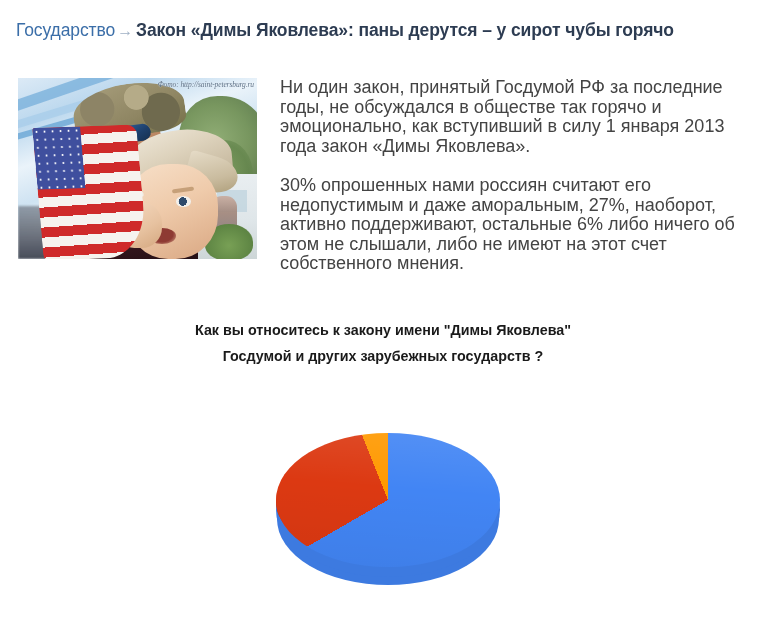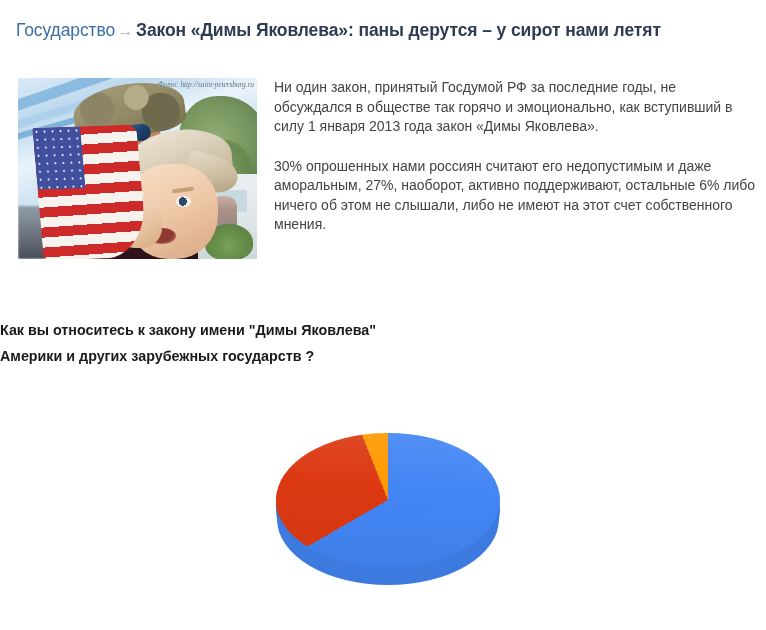--- a/index.html
+++ b/index.html
@@ -241,40 +241,41 @@
   }
 
   
   #article-text {
     position: absolute;
     left: 270px;
     top: 0;
     width: 486px;
   }
   #article-text p {
-    margin: 0 0 20px 4px;
-    font-size: 14px;
+    margin: 0 0 20px 10px;
+    font-size: 18px;
     line-height: 19.5px;
     color: #444444;
   }
   #article-text p:last-child { margin-bottom: 0; }
 
   
   #poll-block {
     position: absolute;
     left: 0;
     top: 300px;
     width: 766px;
     height: 330px;
   }
   #poll-title {
     position: absolute;
     left: 0;
     top: 18px;
     width: 766px;
+    text-align: center;
     font-size: 14.3px;
     font-weight: bold;
     line-height: 25.5px;
     color: #1a1a1a;
   }
   #poll-title .tline { display: block; }
 
   
   #pie-chart {
     position: absolute;
@@ -325,21 +326,21 @@
     left: 12px; top: 8px;
     width: 224px; height: 134px;
     border-radius: 50%;
     background: linear-gradient(185deg, rgba(255,255,255,.10) 0%, rgba(255,255,255,0) 42%, rgba(0,0,0,.05) 100%);
     pointer-events: none;
   }
 </style>
 </head>
 <body>
 
-<h1 id="headline"><a id="breadcrumb-link">Государство</a><span id="breadcrumb-arrow">→</span><span id="headline-text">Закон «Димы Яковлева»: паны дерутся – у сирот нами летят</span></h1>
+<h1 id="headline"><a id="breadcrumb-link">Государство</a><span id="breadcrumb-arrow">→</span><span id="headline-text">Закон «Димы Яковлева»: паны дерутся – у сирот чубы горячо</span></h1>
 
 <div id="article-body">
 
   <div id="article-photo">
     <div class="ph-layer" id="ph-sky"></div>
     <div class="ph-layer" id="ph-stripe1"></div>
     <div class="ph-layer" id="ph-stripe2"></div>
     <div class="ph-layer" id="ph-stripe3"></div>
     <div class="ph-layer" id="ph-foliage"></div>
     <div class="ph-layer" id="ph-foliage2"></div>
@@ -378,21 +379,21 @@
   <div id="article-text">
     <p>Ни один закон, принятый Госдумой РФ за последние годы, не обсуждался в обществе так горячо и эмоционально, как вступивший в силу 1 января 2013 года закон «Димы Яковлева».</p>
     <p>30% опрошенных нами россиян считают его недопустимым и даже аморальным, 27%, наоборот, активно поддерживают, остальные 6% либо ничего об этом не слышали, либо не имеют на этот счет собственного мнения.</p>
   </div>
 </div>
 
 <div id="poll-block">
 
   <div id="poll-title">
     <span class="tline">Как вы относитесь к закону имени "Димы Яковлева"</span>
-    <span class="tline">Америки и других зарубежных государств ?</span>
+    <span class="tline">Госдумой и других зарубежных государств ?</span>
   </div>
 
   <div id="pie-chart">
     <div id="pie-wall" style="background: rgb(66, 133, 244); box-shadow: rgb(66, 133, 244) 0px 9px 0px -1px; filter: brightness(0.92);"></div>
     <div id="pie-wall-left" style="background: rgb(220, 57, 18); filter: brightness(0.85);"></div>
     <div id="pie-face-conic" style="background: conic-gradient(rgb(66, 133, 244) 0deg, rgb(66, 133, 244) 240deg, rgb(220, 57, 18) 240deg, rgb(220, 57, 18) 338.18deg, rgb(255, 153, 0) 338.18deg, rgb(255, 153, 0) 360deg);"></div>
     <div id="pie-gloss"></div>
   </div>
 </div>
 

